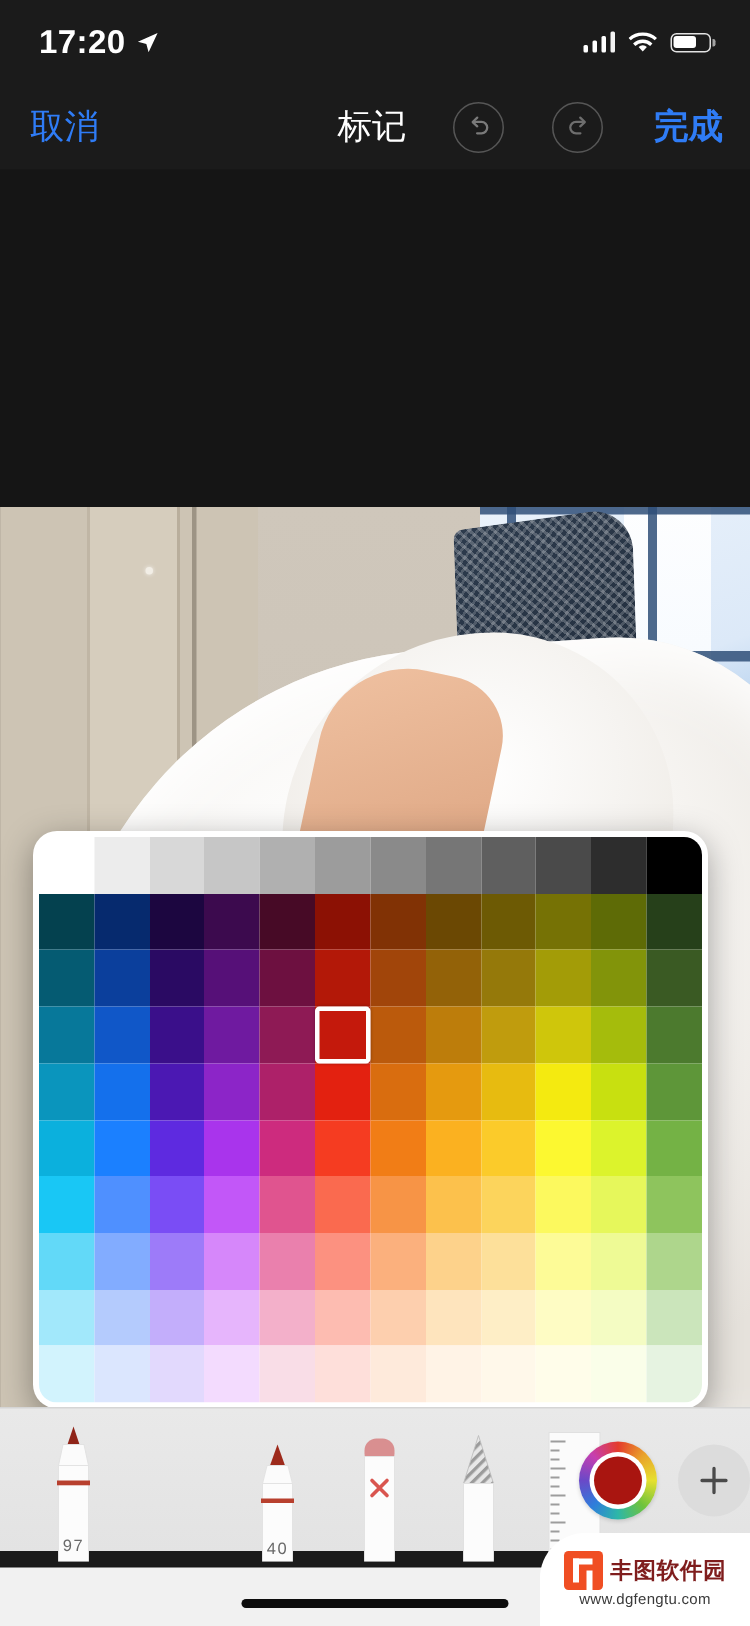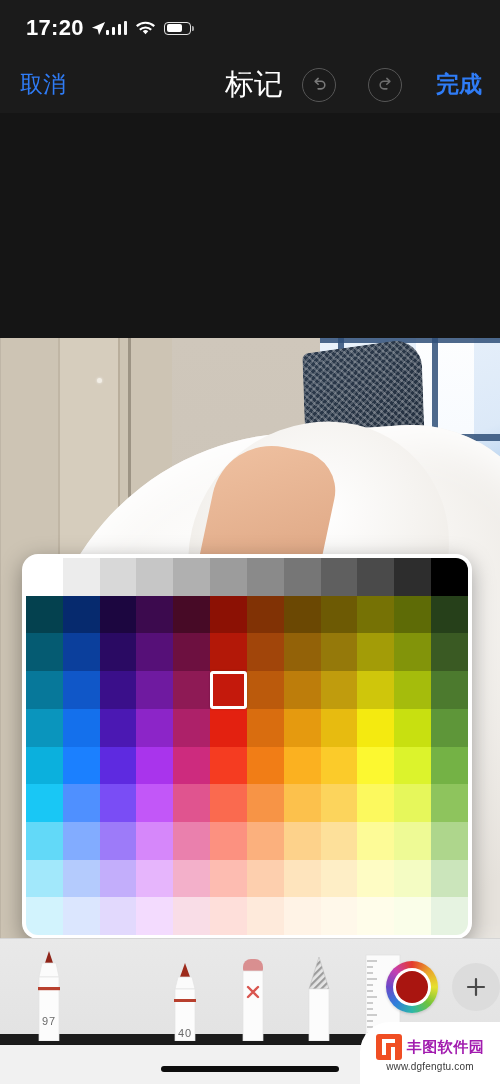--- a/index.html
+++ b/index.html
@@ -5,21 +5,21 @@
   * { margin:0; padding:0; box-sizing:border-box; }
   html,body { width:500px; height:1084px; }
   body {
     font-family:"Liberation Sans","DejaVu Sans",sans-serif;
     background:#000; overflow:hidden; position:relative;
   }
   .phone { position:relative; width:500px; height:1084px; background:#1b1b1b; overflow:hidden; }
 
   
   .statusbar { position:absolute; top:0; left:0; width:500px; height:56px;
-    background:#1b1b1b; display:flex; align-items:center; justify-content:flex-start;
+    background:#1b1b1b; display:flex; align-items:center; justify-content:space-between;
     padding:0 26px 0 26px; }
   .sb-left { display:flex; align-items:center; gap:7px; }
   .sb-time { color:#fff; font-size:22px; font-weight:600; letter-spacing:0.3px; }
   .sb-right { display:flex; align-items:center; gap:9px; }
   .loc-arrow { width:15px; height:15px; display:block; }
   .bars { display:flex; align-items:flex-end; gap:2.5px; height:14px; }
   .bars i { display:block; width:3.5px; background:#fff; border-radius:1px; }
   .bars i:nth-child(1){height:5px;}
   .bars i:nth-child(2){height:8px;}
   .bars i:nth-child(3){height:11px;}
@@ -28,21 +28,21 @@
   .batt { width:27px; height:13px; border:1.6px solid rgba(255,255,255,.88);
     border-radius:4px; position:relative; display:flex; align-items:center; padding:1.4px; }
   .batt::after { content:""; position:absolute; right:-4px; top:3.5px; width:2px; height:5px;
     background:rgba(255,255,255,.6); border-radius:0 1.5px 1.5px 0; }
   .batt-fill { height:100%; background:#fff; border-radius:2px; }
 
   
   .navbar { position:absolute; top:56px; left:0; width:500px; height:57px;
     background:#1b1b1b; display:flex; align-items:center; }
   .nav-cancel { position:absolute; left:20px; color:#2f7cf6; font-size:23px; font-weight:400; }
-  .nav-title { position:absolute; left:225px; color:#fff; font-size:29px; font-weight:400;text-align:center; }
+  .nav-title { position:absolute; left:225px; color:#fff; font-size:23px; font-weight:400;text-align:center; }
   .circ-btn { position:absolute; width:34px; height:34px; border-radius:50%;
     border:1.6px solid #565656; display:flex; align-items:center; justify-content:center; }
   .undo-btn { left:302px; }
   .redo-btn { left:368px; }
   .circ-btn svg { display:block; }
   .nav-done { position:absolute; right:18px; color:#2f7cf6; font-size:23px; font-weight:600; }
 
   
   .canvas { position:absolute; top:113px; left:0; width:500px; height:825px;
     background:#151515; overflow:hidden; }
@@ -133,21 +133,21 @@
   
   .wm { position:absolute; right:0; bottom:0; width:140px; height:62px;
     background:#fff; border-top-left-radius:30px; display:flex; flex-direction:column;
     align-items:center; justify-content:center; gap:1px; }
   .wm-row { display:flex; align-items:center; gap:5px; }
   .wm-logo { width:26px; height:26px; background:#f04e23; border-radius:3px;
     position:relative; }
   .wm-logo::before { content:""; position:absolute; left:6px; top:5px; width:13px; height:4px; background:#fff; }
   .wm-logo::after { content:""; position:absolute; left:6px; top:5px; width:4px; height:16px; background:#fff;
     box-shadow:9px 8px 0 0 #fff; }
-  .wm-text { font-size:15px; font-weight:700; color:#a21caf; letter-spacing:.5px;text-align:center; }
+  .wm-text { font-size:15px; font-weight:700; color:#7f1d1d; letter-spacing:.5px;text-align:center; }
   .wm-url { font-size:10px; color:#3a3a3a; letter-spacing:.2px; }
 </style>
 </head>
 <body>
 
 <div class="phone">
 
   <div class="statusbar">
     <div class="sb-left">
       <span class="sb-time">17:20</span>
@@ -351,21 +351,21 @@
   <div class="tray">
     <div class="tools">
 
       <span class="tool" style="left:8px;">
         <svg width="46" height="92" viewBox="0 0 46 92">
           <path d="M23 2 19 14h8z" fill="#8f2418"></path>
           <path d="M16 14h14l3 14H13z" fill="#fbfbfb" stroke="#e2e2e2" stroke-width=".7"></path>
           <path d="M13 28h20v64H13z" fill="#fcfcfc" stroke="#e3e3e3" stroke-width=".7"></path>
           <rect x="12" y="38" width="22" height="3.2" fill="#b8402e"></rect>
         </svg>
-        <span class="tool-num" style="top:66px;">97</span>
+        <span class="tool-num" style="top:76px;">97</span>
       </span>
 
 
       <span class="tool" style="left:144px;">
         <svg width="46" height="92" viewBox="0 0 46 92">
           <path d="M23 14 18 28h10z" fill="#9d2a1b"></path>
           <path d="M16 28h14l3 12H13z" fill="#fbfbfb" stroke="#e3e3e3" stroke-width=".7"></path>
           <path d="M13 40h20v52H13z" fill="#fcfcfc" stroke="#e3e3e3" stroke-width=".7"></path>
           <rect x="12" y="50" width="22" height="3" fill="#b8402e"></rect>
         </svg>

